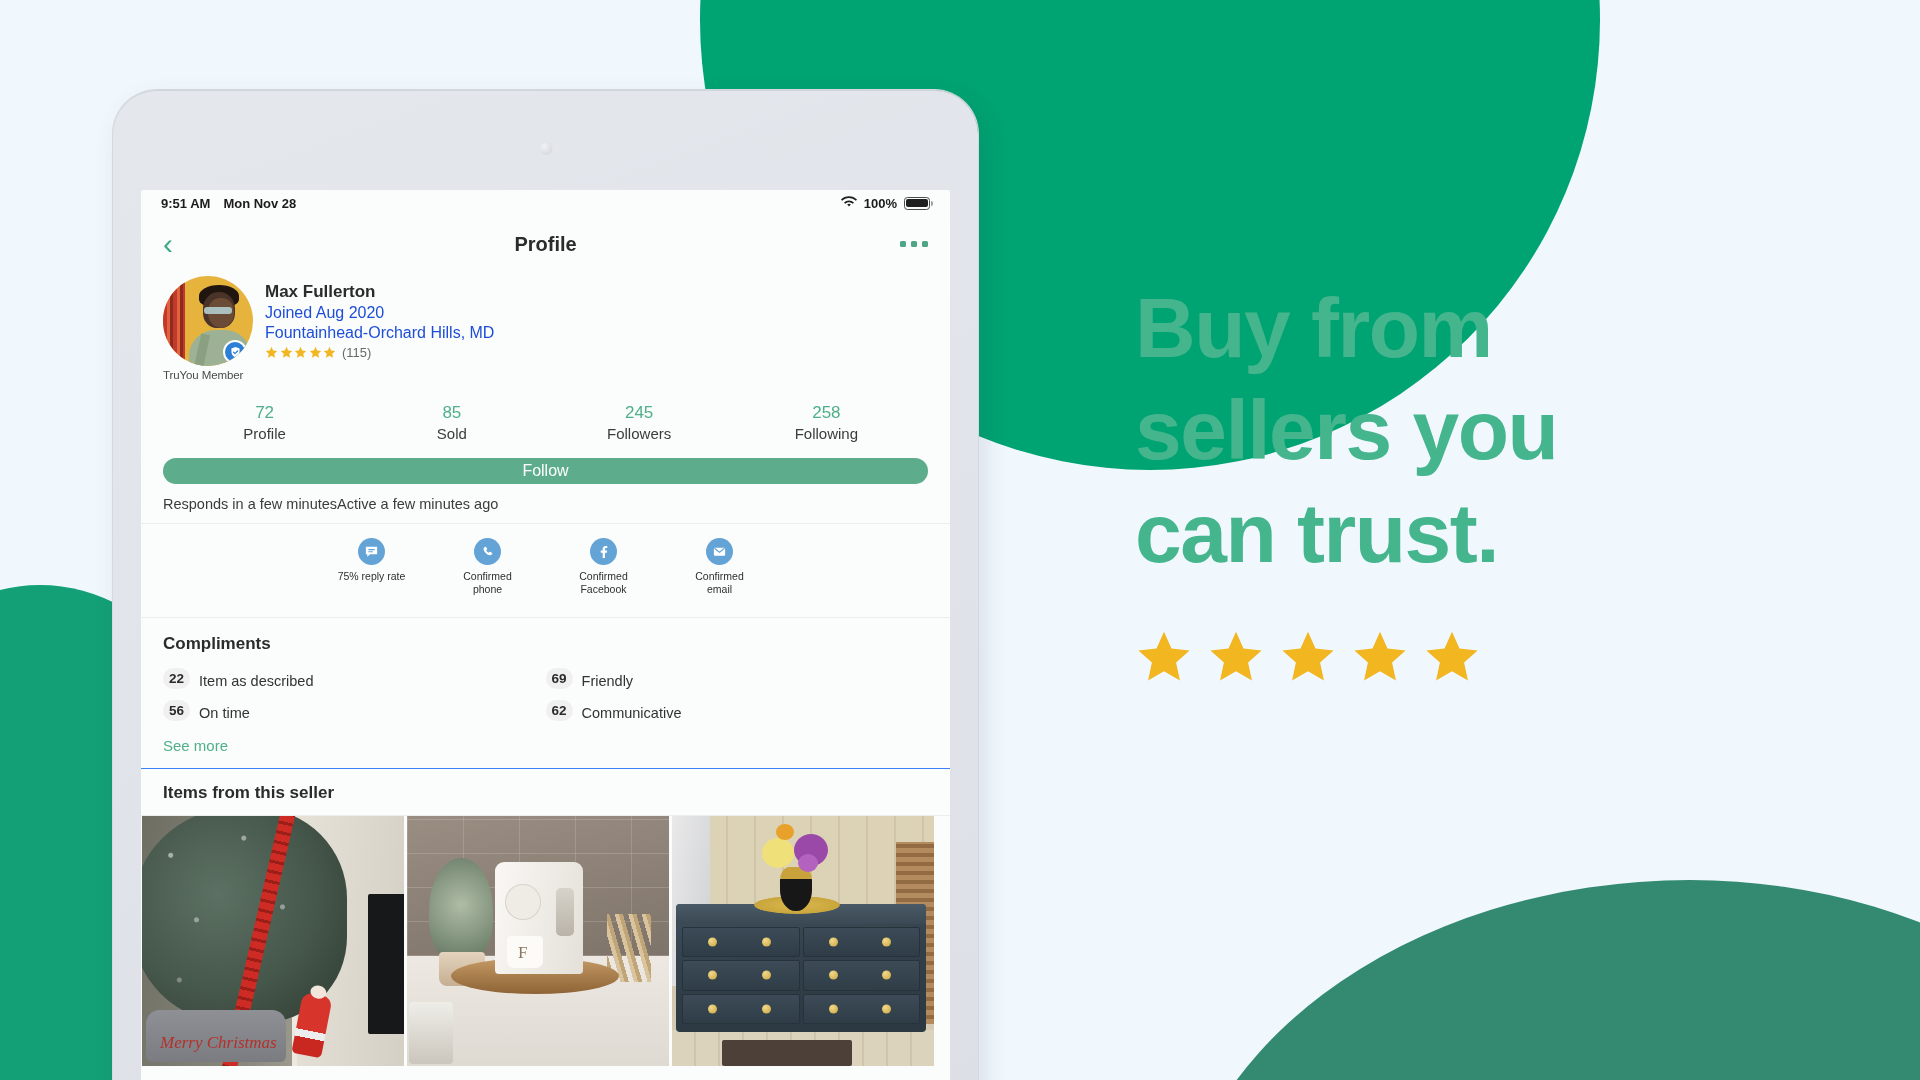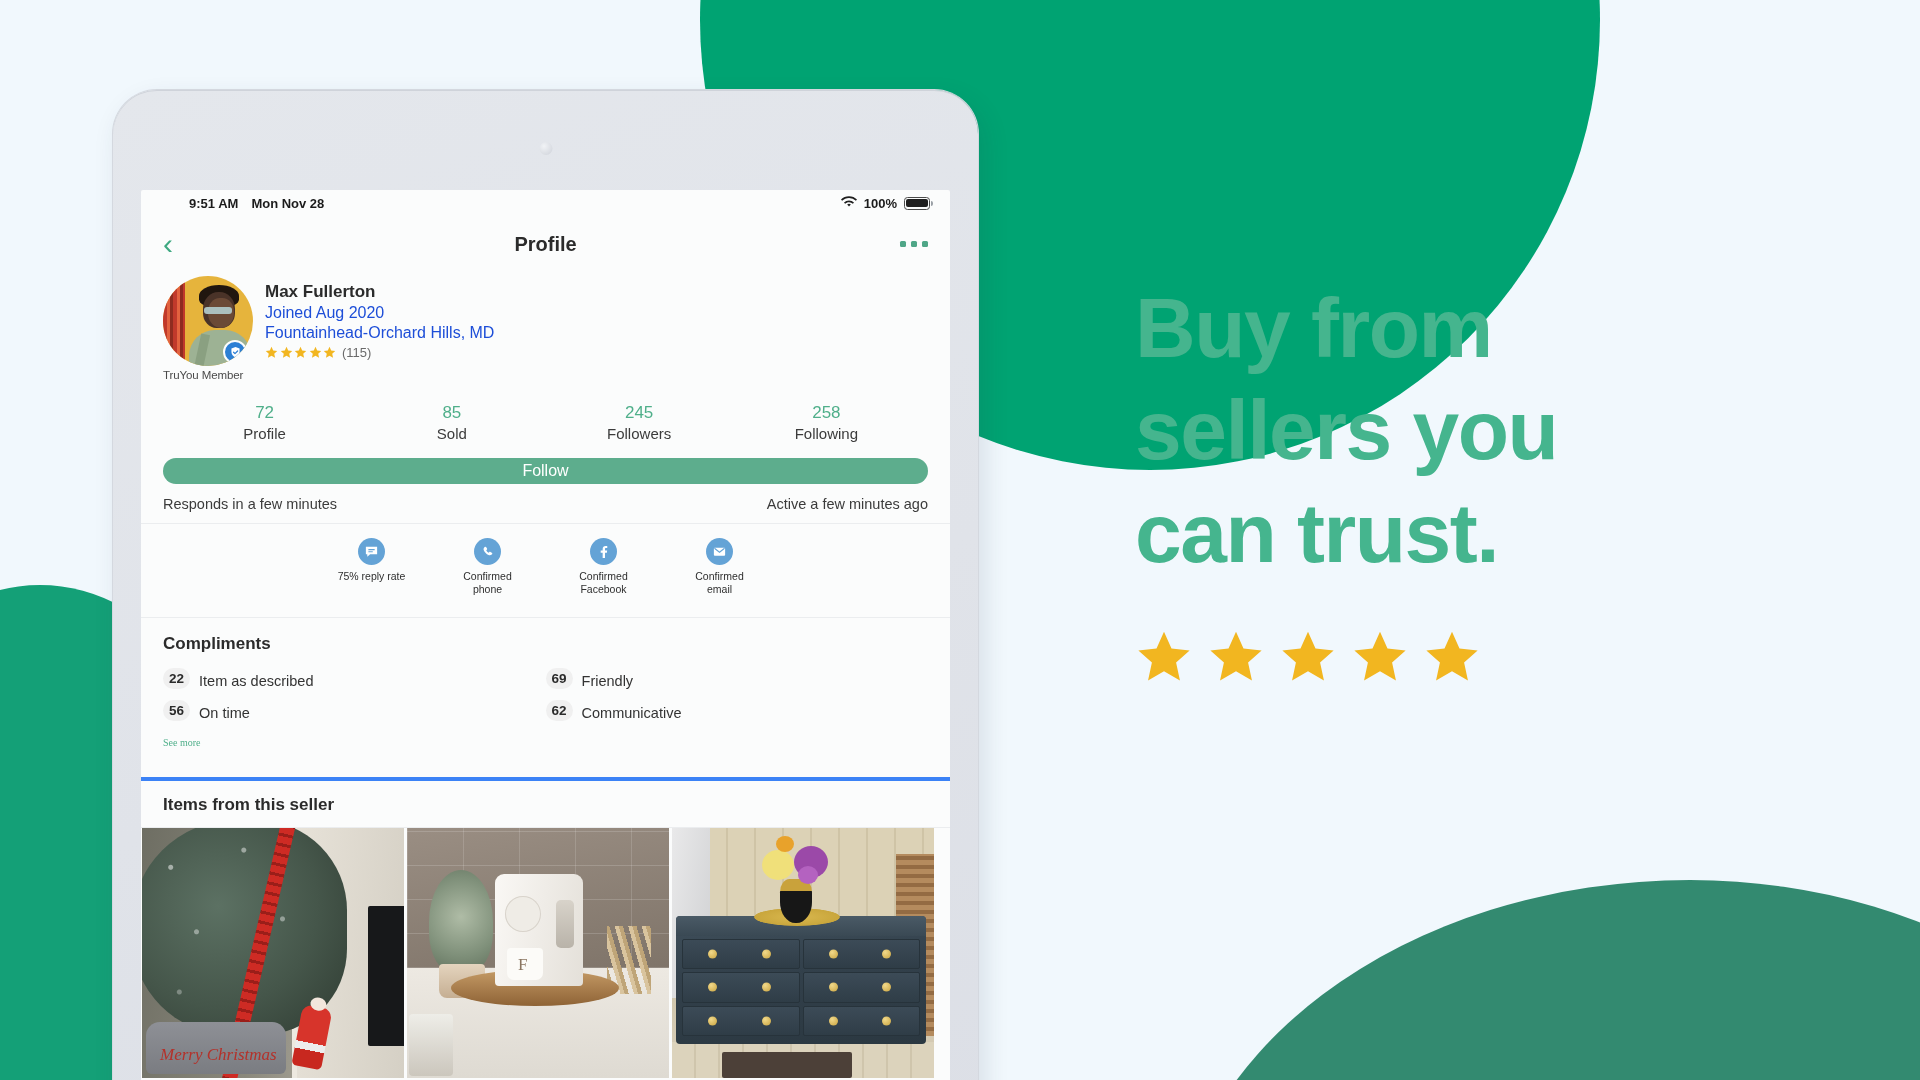--- a/index.html
+++ b/index.html
@@ -63,21 +63,21 @@
     background: #FBFCFC;
     overflow: hidden;
     border-radius: 2px;
   }
 
   
   #statusbar {
     height: 26px; display: flex; align-items: center;
     padding: 0 20px; font-size: 13px; font-weight: bold; color: #1b1b1b;
   }
-  #statusbar .sb-left { display: flex; gap: 13px; margin-left: 28px; }
+  #statusbar .sb-left { display: flex; gap: 13px; }
   #statusbar .sb-right { margin-left: auto; display: flex; align-items: center; gap: 7px; }
   .battery {
     width: 26px; height: 13px; border: 1.4px solid #4b4b4b; border-radius: 3.5px;
     position: relative; padding: 1.4px;
   }
   .battery::after {
     content: ""; position: absolute; right: -4px; top: 3.5px;
     width: 2.4px; height: 5px; background: #9aa0a6; border-radius: 0 2px 2px 0;
   }
   .battery i { display: block; height: 100%; background: #1f1f1f; border-radius: 2px; }
@@ -157,55 +157,55 @@
   
   #follow {
     margin: 16px 22px 0 22px; height: 26px;
     background: #5DAD8D; border-radius: 17px;
     color: #fff; font-size: 16px;
     display: flex; align-items: center; justify-content: center;
   }
 
   
   #responds {
-    display: flex; justify-content: space-between;
+    display: flex; 
     padding: 12px 22px 11px 22px; font-size: 14.5px; color: #3b3b3b;
     border-bottom: 1px solid #EBEDEF;
   }
 
   
   #badges {
     display: flex; justify-content: center; gap: 42px;
     padding: 14px 0 20px 0; border-bottom: 1px solid #EBEDEF;
   }
   #badges .badge { width: 74px; text-align: center; }
   #badges .bico {
     width: 27px; height: 27px; border-radius: 50%;
     background: #64A3D6; margin: 0 auto 5px auto;
     display: flex; align-items: center; justify-content: center;
   }
   #badges .bico svg { display: block; }
   #badges .blbl { font-size: 10.5px; color: #2f2f2f; line-height: 1.28; }
 
   
-  #compliments { padding: 16px 22px 15px 22px; border-bottom: 4px solid #3b82f6; }
+  #compliments { padding: 16px 22px 0 22px; border-bottom: 1px solid #3b82f6; }
   #compliments h3 { font-size: 17px; font-weight: bold; color: #2b2b2b; }
   .comp-grid {
     display: grid; grid-template-columns: 1fr 1fr;
     row-gap: 11px; margin-top: 14px;
   }
   .comp { display: flex; align-items: flex-end; gap: 9px; }
   .comp .cnum {
     min-width: 27px; height: 21px; padding: 0 6px;
     background: #F0F0F0; border-radius: 11px;
     font-size: 13.5px; font-weight: bold; color: #2b2b2b;
     display: flex; align-items: center; justify-content: center;
   }
   .comp .clbl { font-size: 14.5px; color: #333; }
-  #see-more { font-size: 10px; color: #4FAF8A; padding: 16px 0 14px 0; font-family: Liberation Serif, serif; }
+  #see-more { font-size: 15px; color: #4FAF8A; padding: 16px 0 14px 0; }
 
   
   #items-head {
     padding: 14px 22px 12px 22px; font-size: 17px;
     font-weight: bold; color: #2b2b2b; border-bottom: 1px solid #EBEDEF;
   }
   #items-grid { display: flex; gap: 3px; padding: 0 0 0 1px; }
   .item-card { width: 262px; height: 250px; overflow: hidden; position: relative; }
 
   

